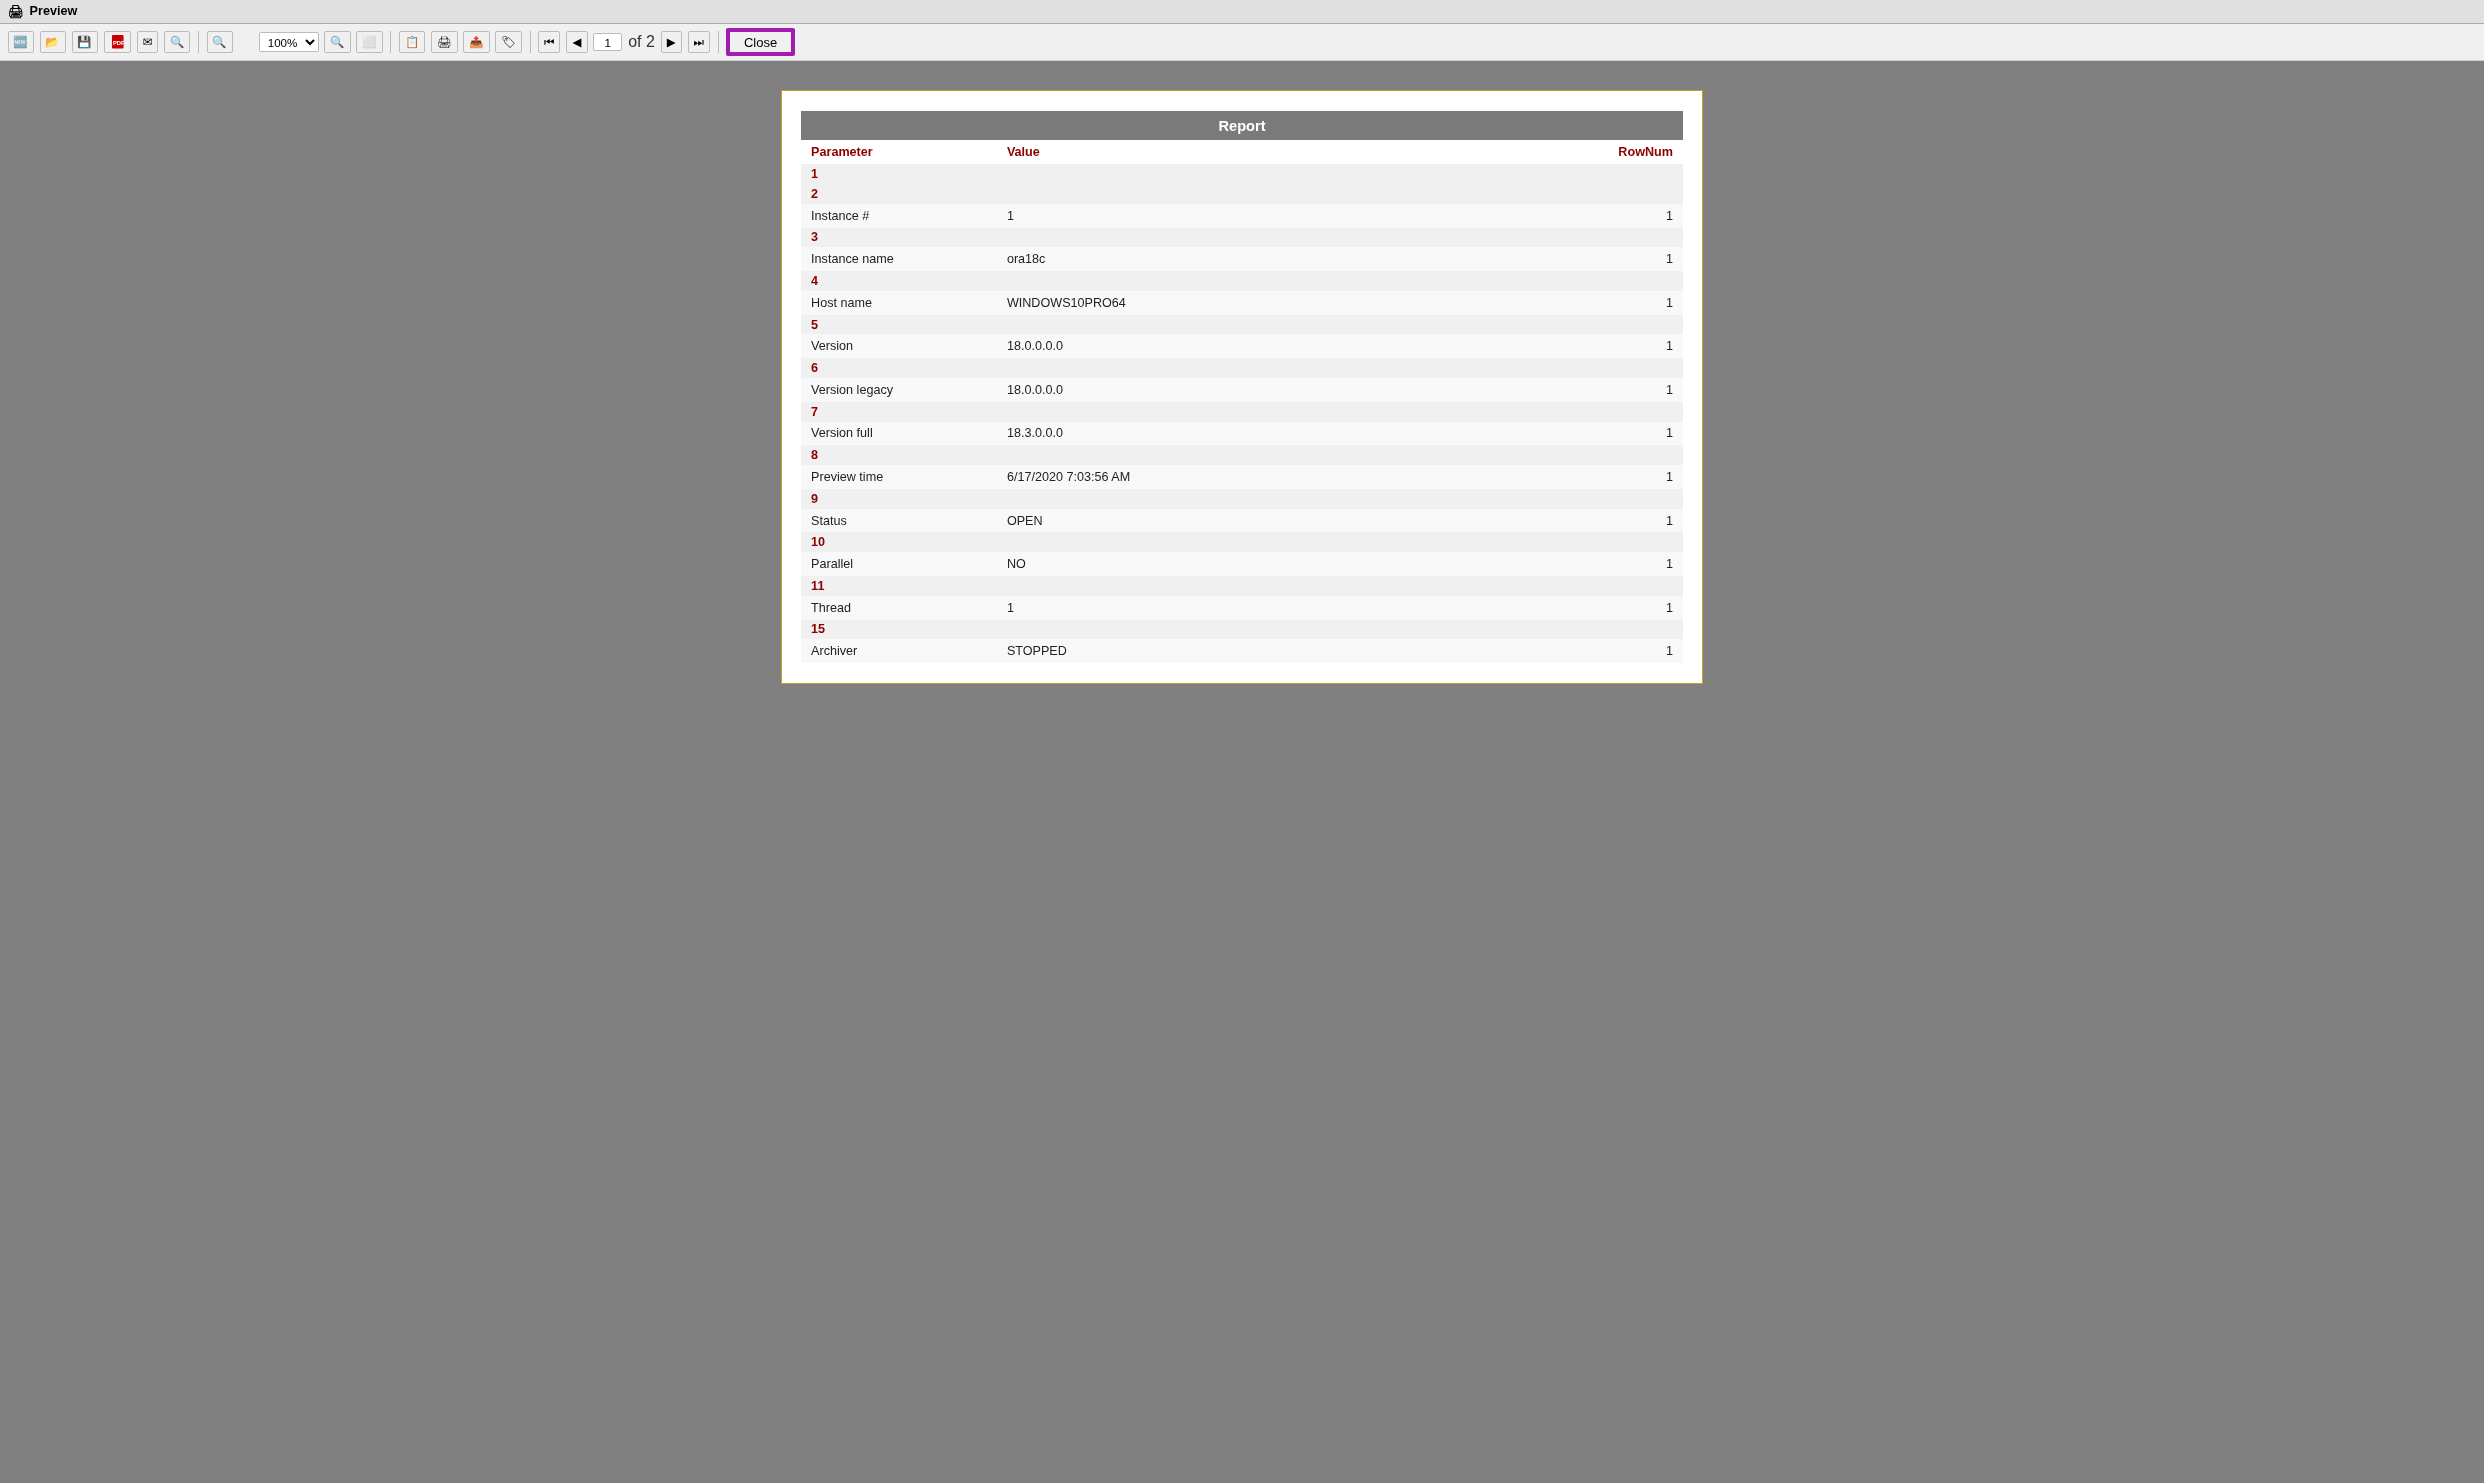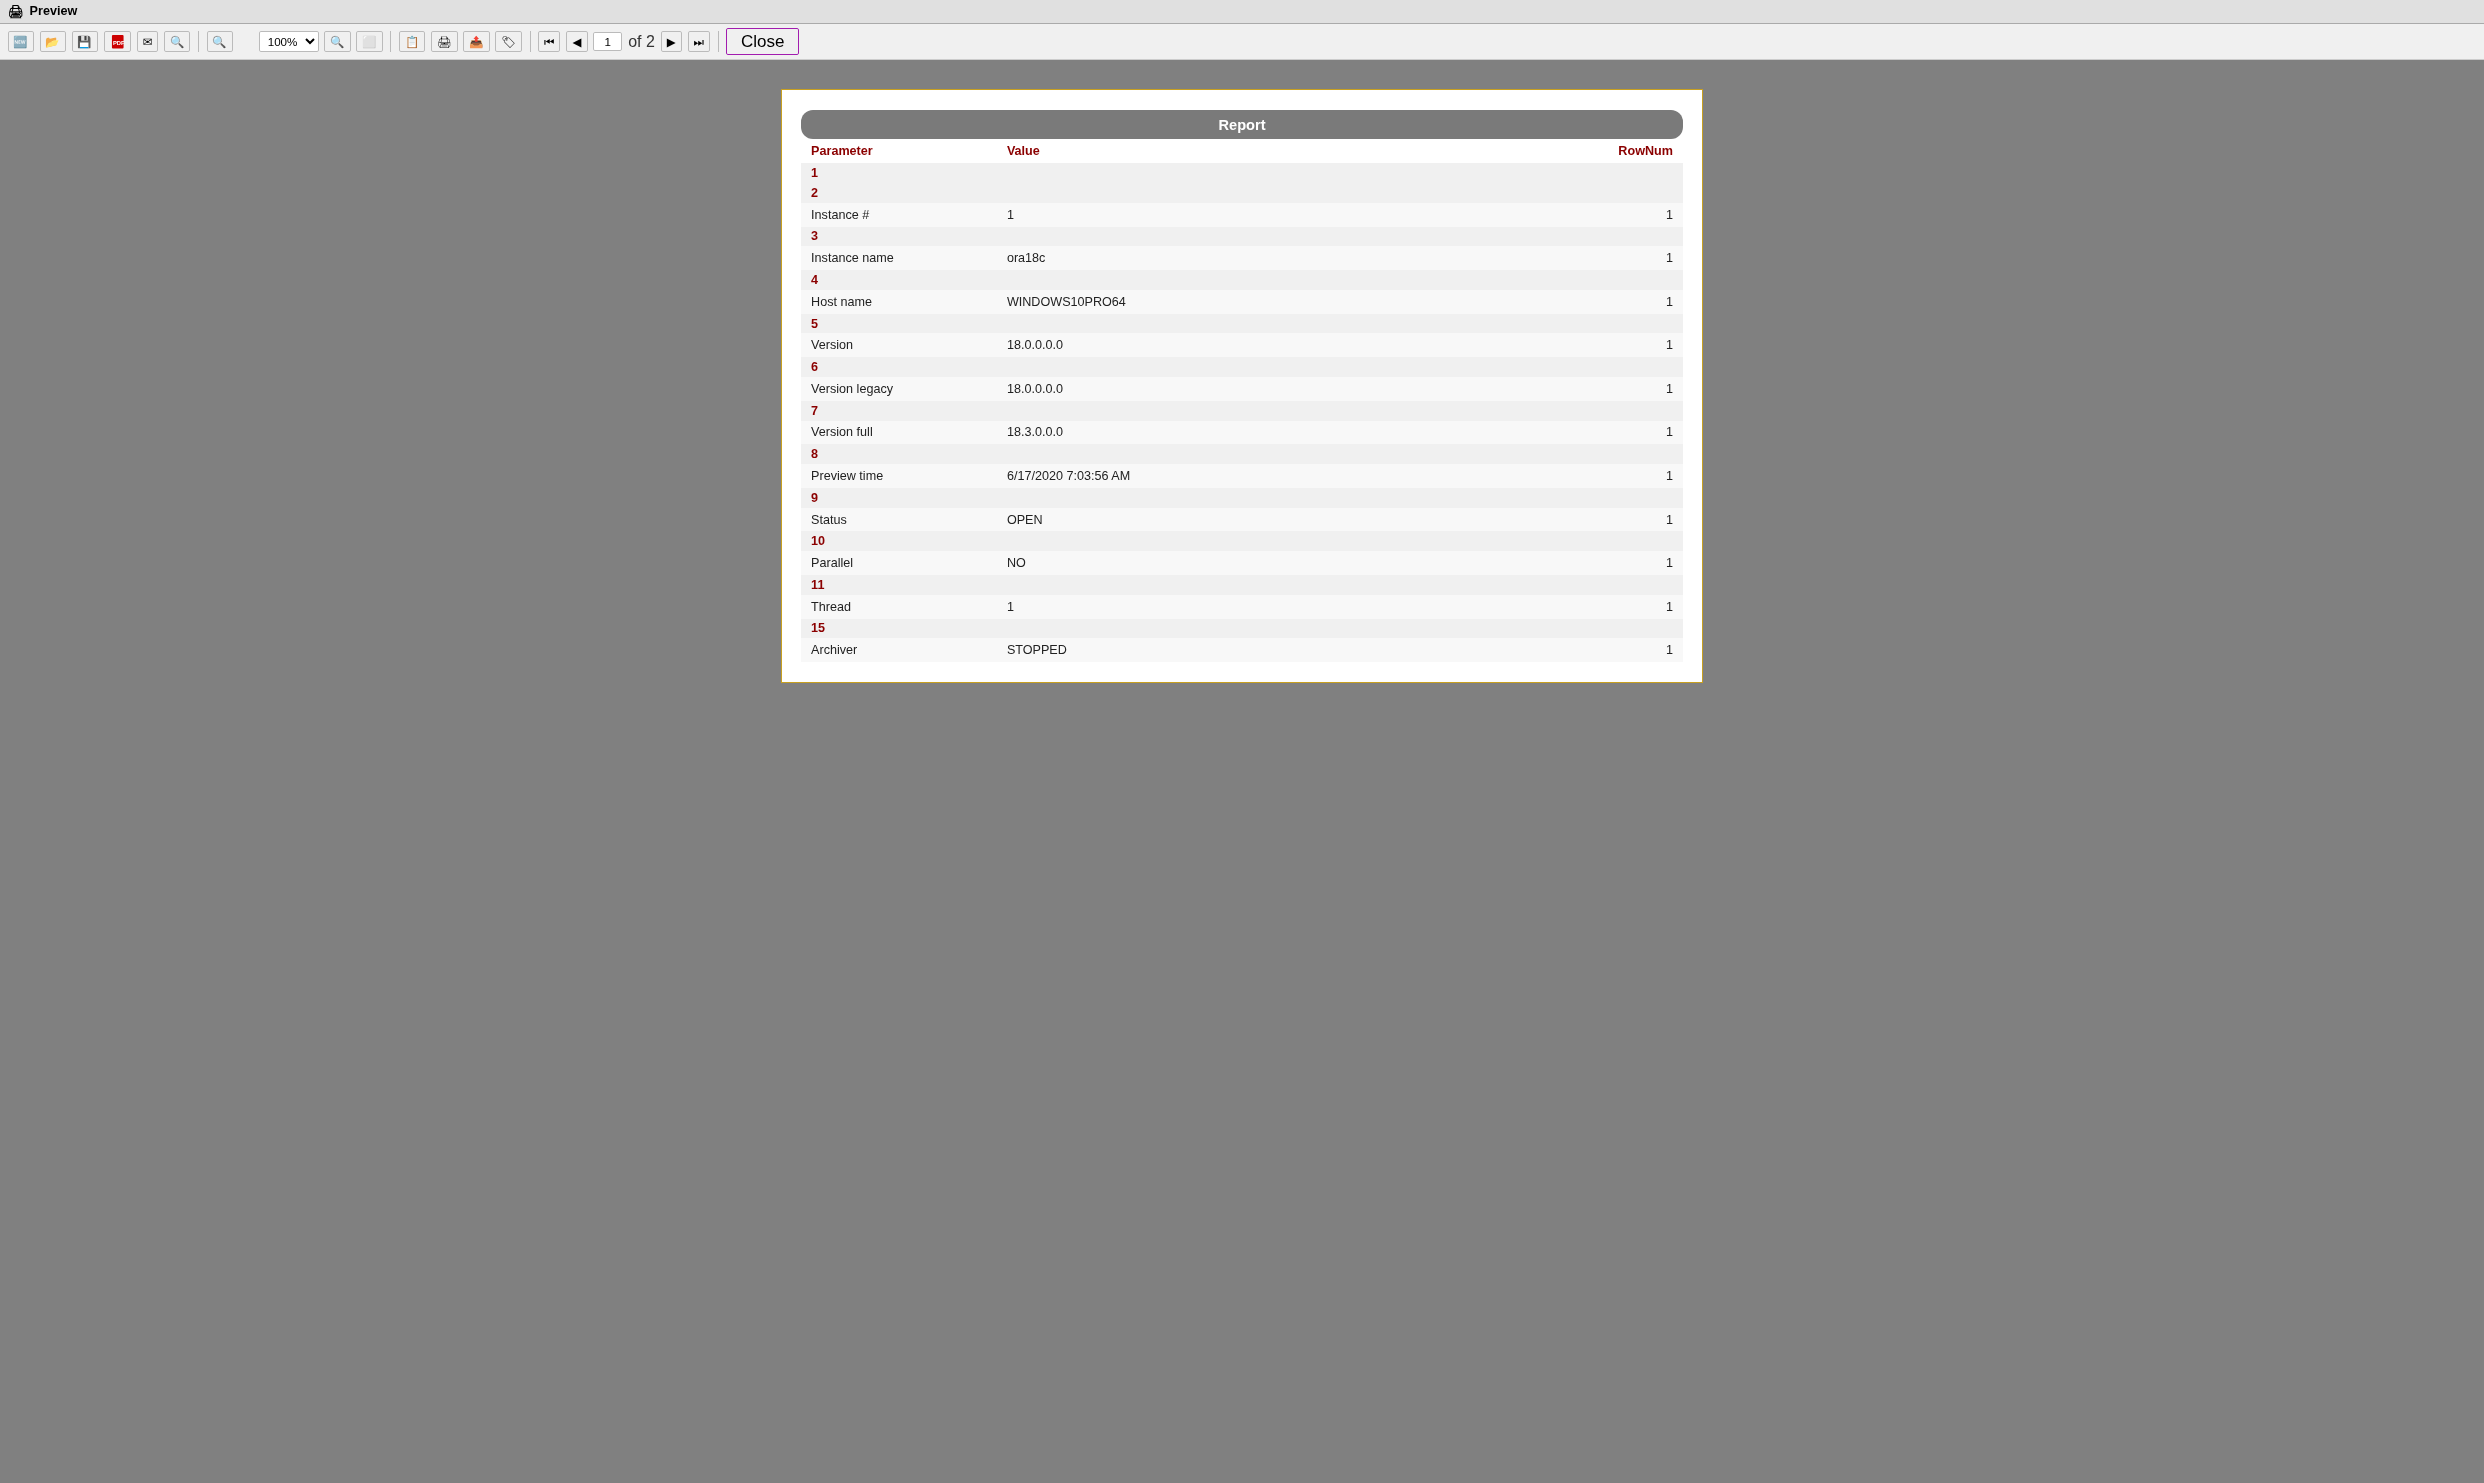--- a/index.html
+++ b/index.html
@@ -68,25 +68,25 @@
       font-size: 11.6px;
       width: 29px;
       text-align: center;
     }
     .page-of {
       font-size: 16px;
       color: #333;
     }
     .close-btn {
       background: #f0f0f0;
-      border: 1px solid #a21caf;
+      border: 4px solid #a21caf;
       border-radius: 1.9px;
       padding: 2.9px 13.6px;
       cursor: pointer;
-      font-size: 17px;
+      font-size: 13px;
     }
 
     
     .main-area {
       background: #808080;
       padding: 19.4px;
       display: flex;
       justify-content: center;
       min-height: calc(1484px - 58px);
     }
@@ -108,21 +108,20 @@
       font-size: 12.6px;
     }
 
     .report-title-row td {
       background: #7a7a7a;
       color: white;
       text-align: center;
       font-weight: bold;
       font-size: 14.6px;
       padding: 6.8px 9.7px;
-      border-radius: 12px;
     }
 
     .col-header-row td {
       color: #8b0000;
       font-weight: bold;
       padding: 4.9px 9.7px;
       border-bottom: none;
     }
 
     .row-number-row td {

